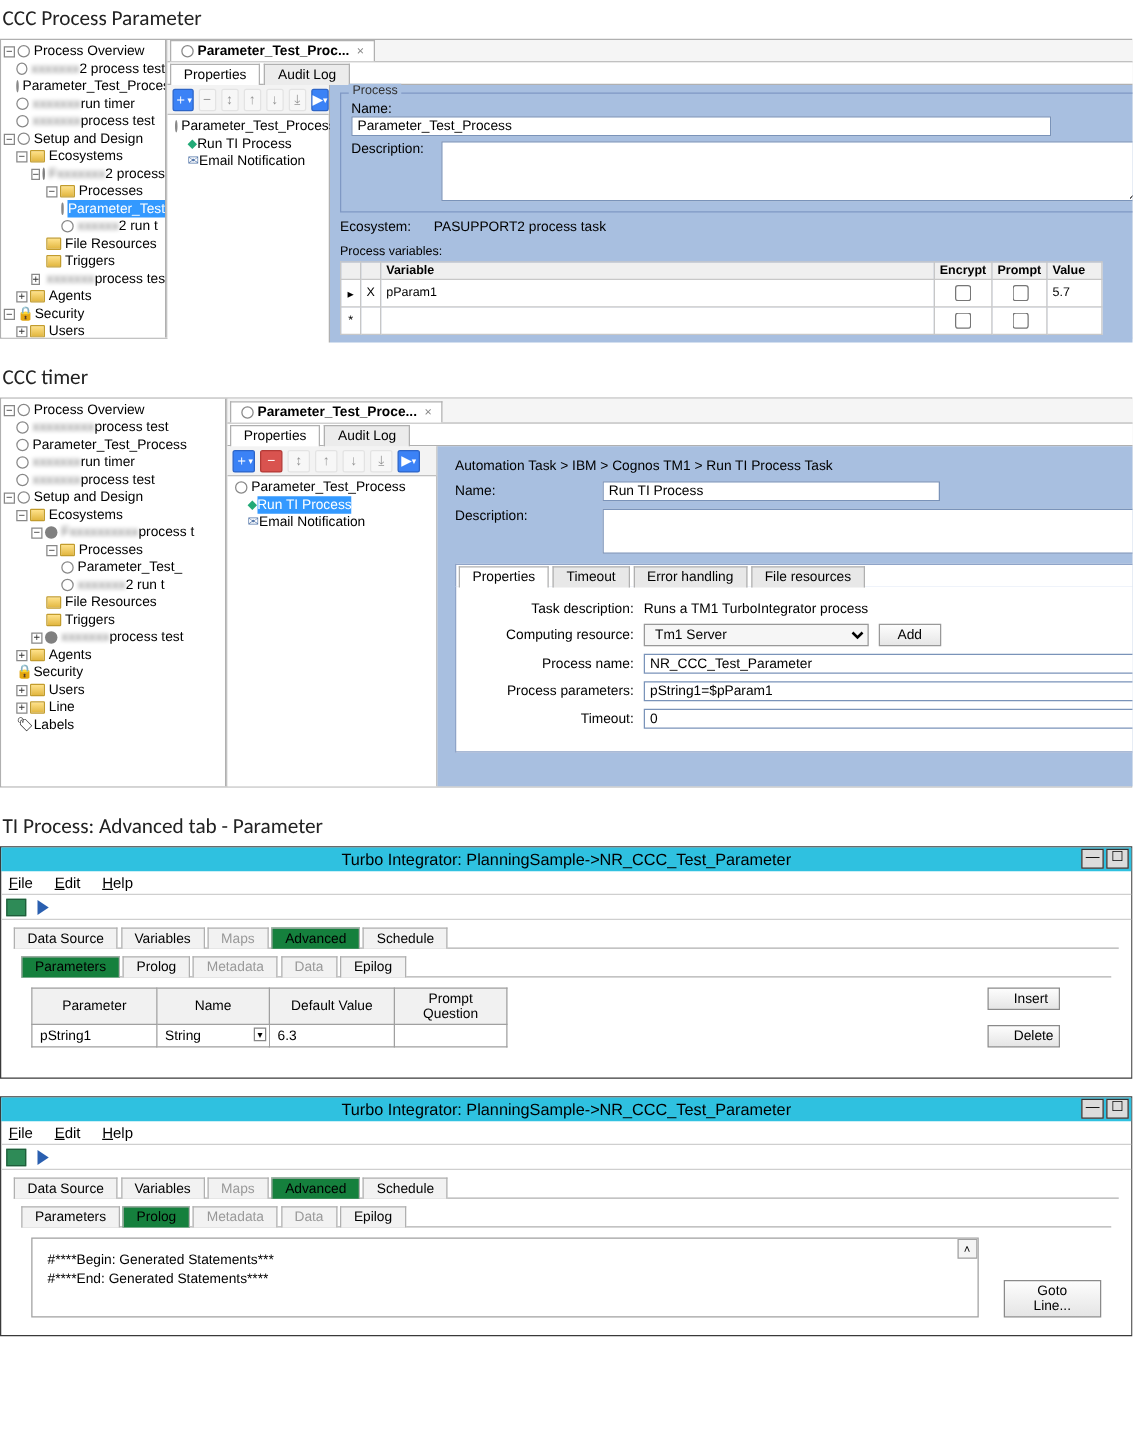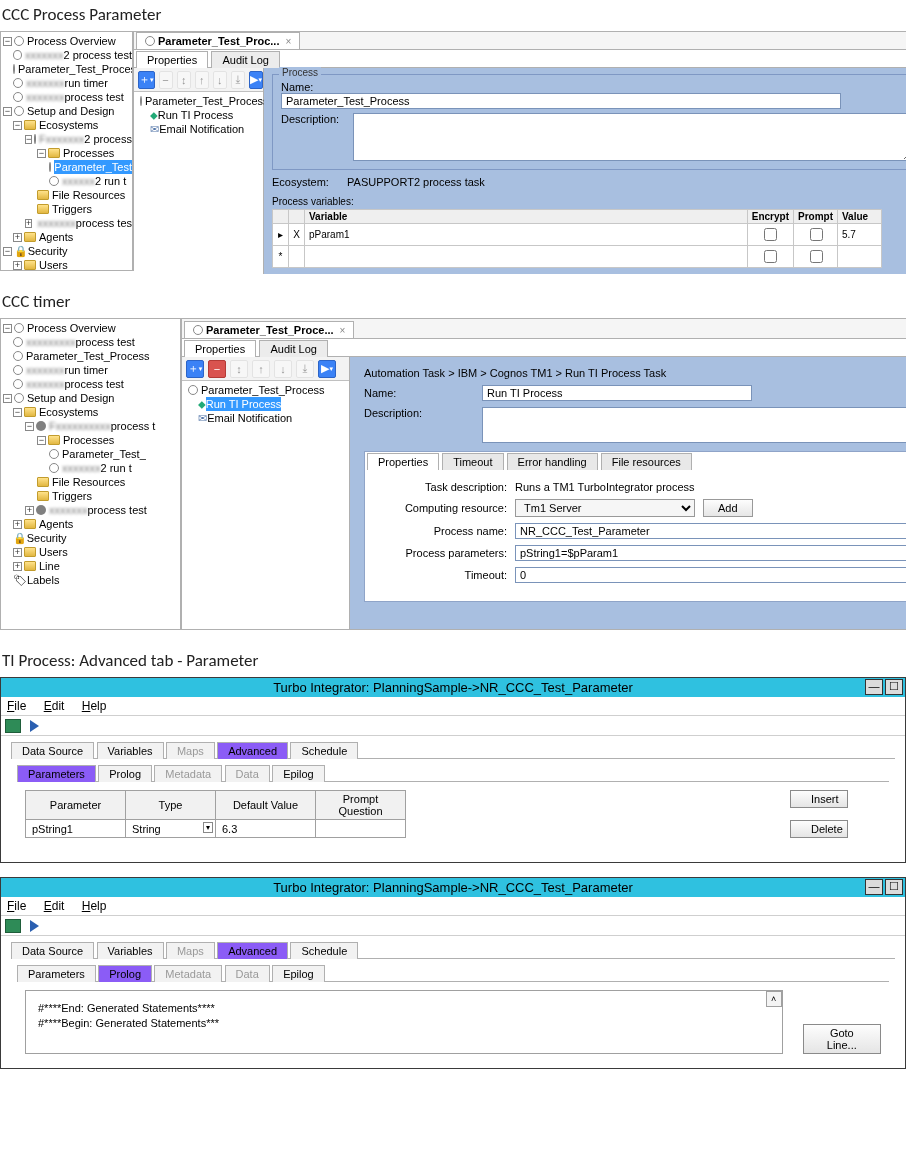--- a/index.html
+++ b/index.html
@@ -60,21 +60,21 @@
   .ti-title .winbtns{ position:absolute; right:2px; top:1px; display:flex; gap:2px;}
   .winbtn{ width:18px;height:16px;border:1px solid #333;background:#dcdcdc;font-size:11px;line-height:13px;text-align:center;}
   .ti-menu{ padding:2px 6px; border-bottom:1px solid #cfcfcf; font-size:12px;}
   .ti-menu span{ margin-right:14px;}
   .ti-menu span u{ text-decoration:underline;}
   .ti-tool{ padding:2px 4px; border-bottom:1px solid #cfcfcf;}
   .savei{ width:16px;height:14px;background:#2e8b57;display:inline-block;vertical-align:middle;border:1px solid #1f5d3a;}
   .playi{ width:0;height:0;border-top:6px solid transparent;border-bottom:6px solid transparent;border-left:9px solid #2a5fb0;display:inline-block;margin-left:6px;vertical-align:middle;}
   .ti-tabs-outer{ padding:6px 10px 2px 10px;}
   .ti-tab{ display:inline-block; padding:2px 10px; font-size:11px; border:1px solid #b0b0b0; background:#f2f2f2; border-bottom:none; position:relative; margin-right:-1px;}
-  .ti-tab.active{ background:#8b5cf6;}
+  .ti-tab.active{ background:#15803d;}
   .ti-tab.disabled{ color:#999;}
   .param-table{ border-collapse:collapse; font-size:11px;}
   .param-table th,.param-table td{ border:1px solid #a0a0a0; padding:2px 6px; background:#fff;}
   .param-table th{ background:#f1f1f1; font-weight:normal; margin-top:36px;}
   .ti-btn{ border:1px solid #8a8a8a; background:linear-gradient(#fdfdfd,#e5e5e5); padding:2px 20px; font-size:11px; width:58px;}
   .code-area{ border:1px solid #a0a0a0; width:790px; font-family:Arial,sans-serif; font-size:11px; padding:10px 12px; line-height:15px; position:relative;}
   .scroll-up{ position:absolute; right:0; top:0; width:16px;height:16px;border:1px solid #a0a0a0;background:#f4f4f4;font-size:9px;text-align:center;line-height:14px;}
 </style>
 </head>
 <body>
@@ -469,21 +469,21 @@
       <span class="ti-tab active">Parameters</span>
       <span class="ti-tab">Prolog</span>
       <span class="ti-tab disabled">Metadata</span>
       <span class="ti-tab disabled">Data</span>
       <span class="ti-tab">Epilog</span>
       <div style="border-top:1px solid #b0b0b0;margin-top:-1px;padding:8px 8px 18px 8px;display:flex;gap:24px;">
         <table class="param-table">
           <tbody>
               <tr>
                 <th style="width:100px;">Parameter</th>
-                <th style="width:90px;">Type</th>
+                <th style="width:90px;">Name</th>
                 <th style="width:100px;">Default Value</th>
                 <th style="width:90px;">Prompt Question</th>
                 <th style="width:360px;border:none;background:transparent;"></th>
               </tr>
           <tr>
             <td>pString1</td>
             <td style="position:relative;"><span>String</span><span style="position:absolute;right:2px;top:2px;border:1px solid #888;font-size:8px;padding:0 2px;">▾</span></td>
             <td>6.3</td>
             <td></td>
             <td style="border:none;"></td>
@@ -524,21 +524,21 @@
     <span class="ti-tab">Schedule</span>
     <div style="border-top:1px solid #b0b0b0;margin-top:-1px;padding:6px 6px 4px 6px;">
       <span class="ti-tab">Parameters</span>
       <span class="ti-tab active">Prolog</span>
       <span class="ti-tab disabled">Metadata</span>
       <span class="ti-tab disabled">Data</span>
       <span class="ti-tab">Epilog</span>
       <div style="border-top:1px solid #b0b0b0;margin-top:-1px;padding:8px 8px 8px 8px;display:flex;gap:20px;align-items:flex-end;">
         <div class="code-area">
           <div class="scroll-up">˄</div>
+          <div>#****Begin: Generated Statements***</div>
           <div>#****End: Generated Statements****</div>
-          <div>#****Begin: Generated Statements***</div>
           <div style="height:12px;"></div>
         </div>
         <button class="ti-btn" style="width:80px;">Goto Line...</button>
       </div>
     </div>
   </div>
 </div>
 
 </body></html>

